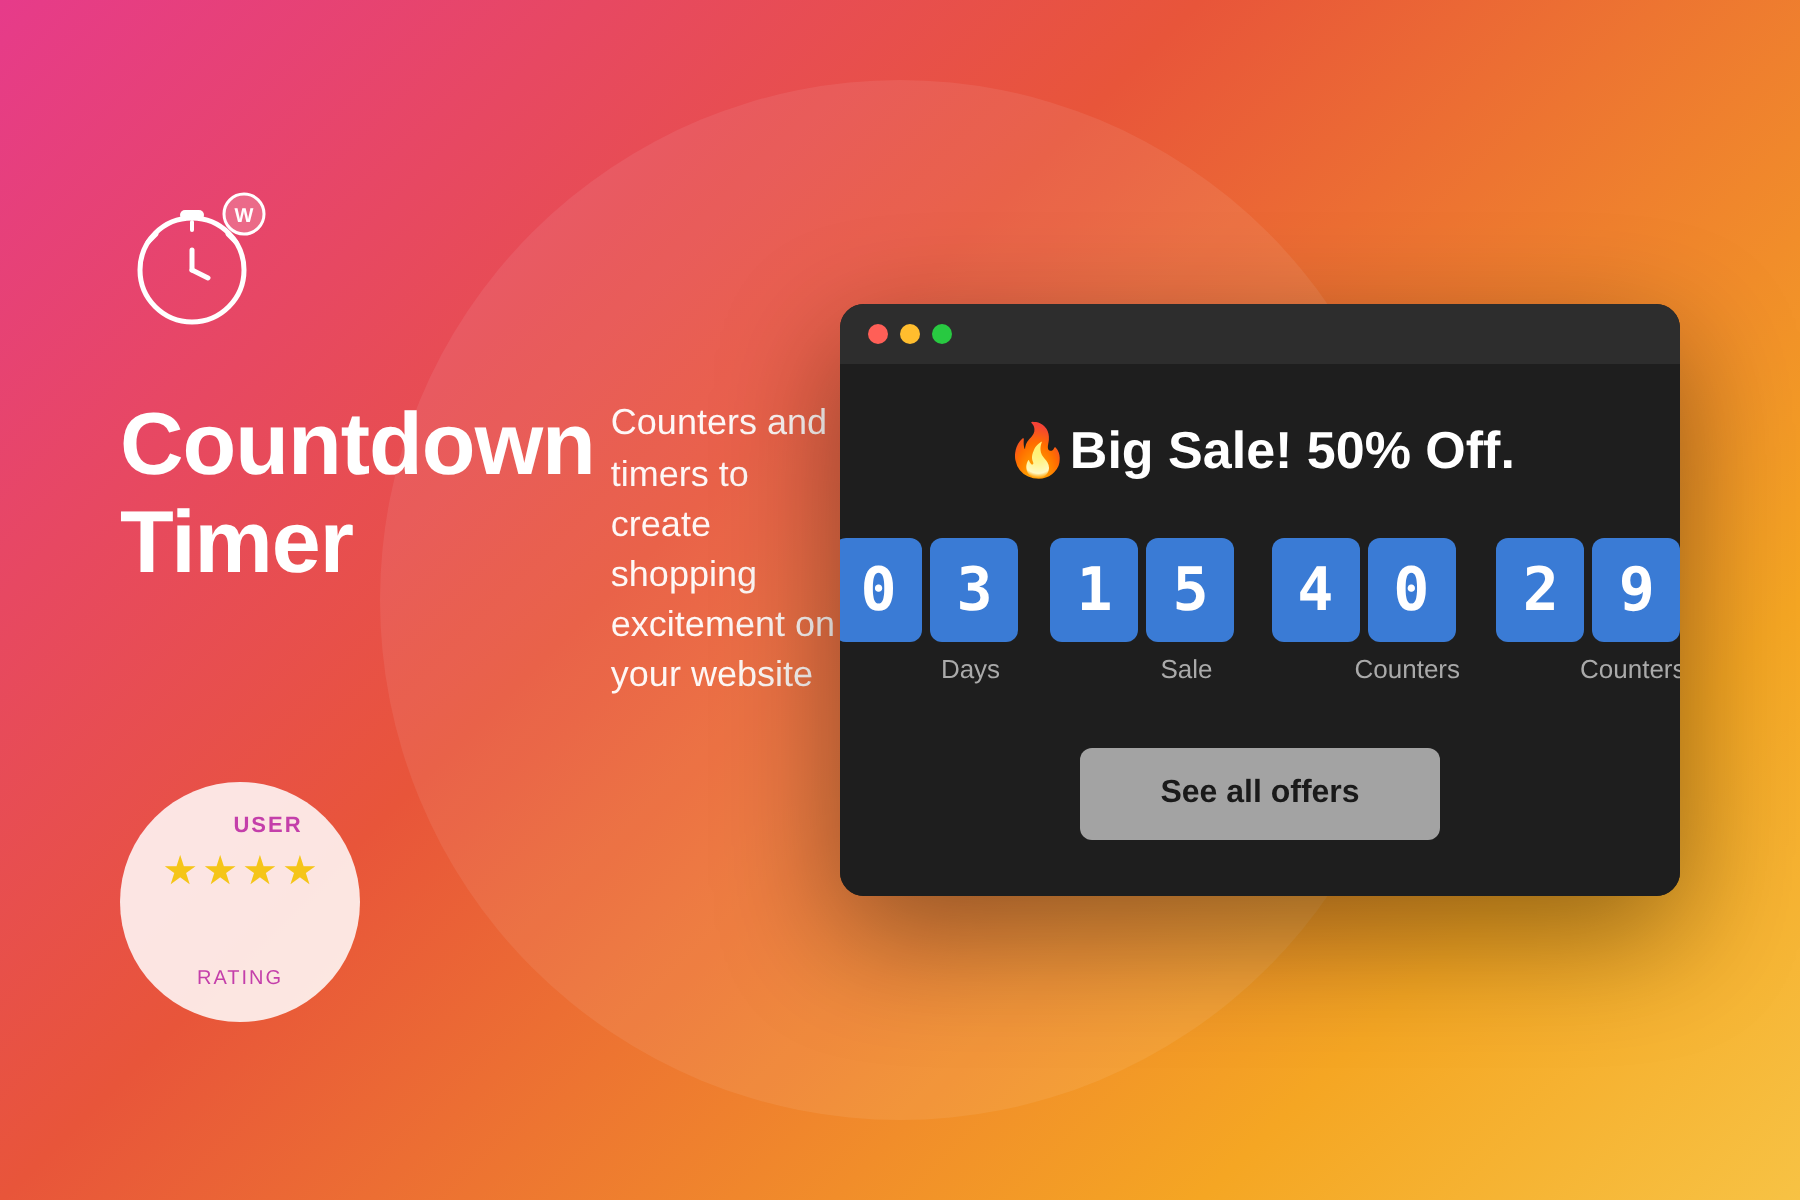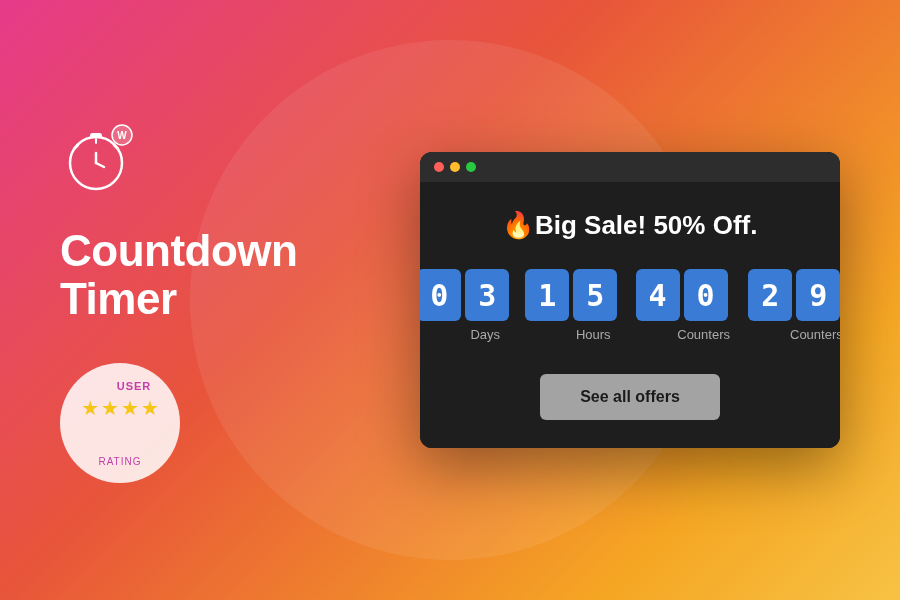--- a/index.html
+++ b/index.html
@@ -235,20 +235,21 @@
 
         <line x1="36" y1="22" x2="36" y2="26" stroke="white" stroke-width="2" stroke-linecap="round"></line>
 
         <line x1="14" y1="32" x2="18" y2="28" stroke="white" stroke-width="2.5" stroke-linecap="round"></line>
         <line x1="54" y1="28" x2="58" y2="32" stroke="white" stroke-width="2.5" stroke-linecap="round"></line>
       </svg>
     </div>
 
     <div class="title-block">
       <h1 class="plugin-title">Countdown Timer</h1>
+      <p class="plugin-subtitle">Counters and timers to create shopping excitement on your website</p>
     </div>
 
     <div class="rating-badge">
       <span class="rating-label-top">USER</span>
       <div class="rating-stars">
         <span style="color:#f5c518;">★</span>
         <span style="color:#f5c518;">★</span>
         <span style="color:#f5c518;">★</span>
         <span style="color:#f5c518;">★</span>
       </div>
@@ -276,21 +277,21 @@
             <div class="digit-tile">3</div>
           </div>
           <span class="countdown-label">Days</span>
         </div>
 
         <div class="countdown-unit">
           <div class="countdown-digits">
             <div class="digit-tile">1</div>
             <div class="digit-tile">5</div>
           </div>
-          <span class="countdown-label">Hours</span>
+          <span class="countdown-label">Sale</span>
         </div>
 
         <div class="countdown-unit">
           <div class="countdown-digits">
             <div class="digit-tile">4</div>
             <div class="digit-tile">0</div>
           </div>
           <span class="countdown-label">Counters</span>
         </div>
 

